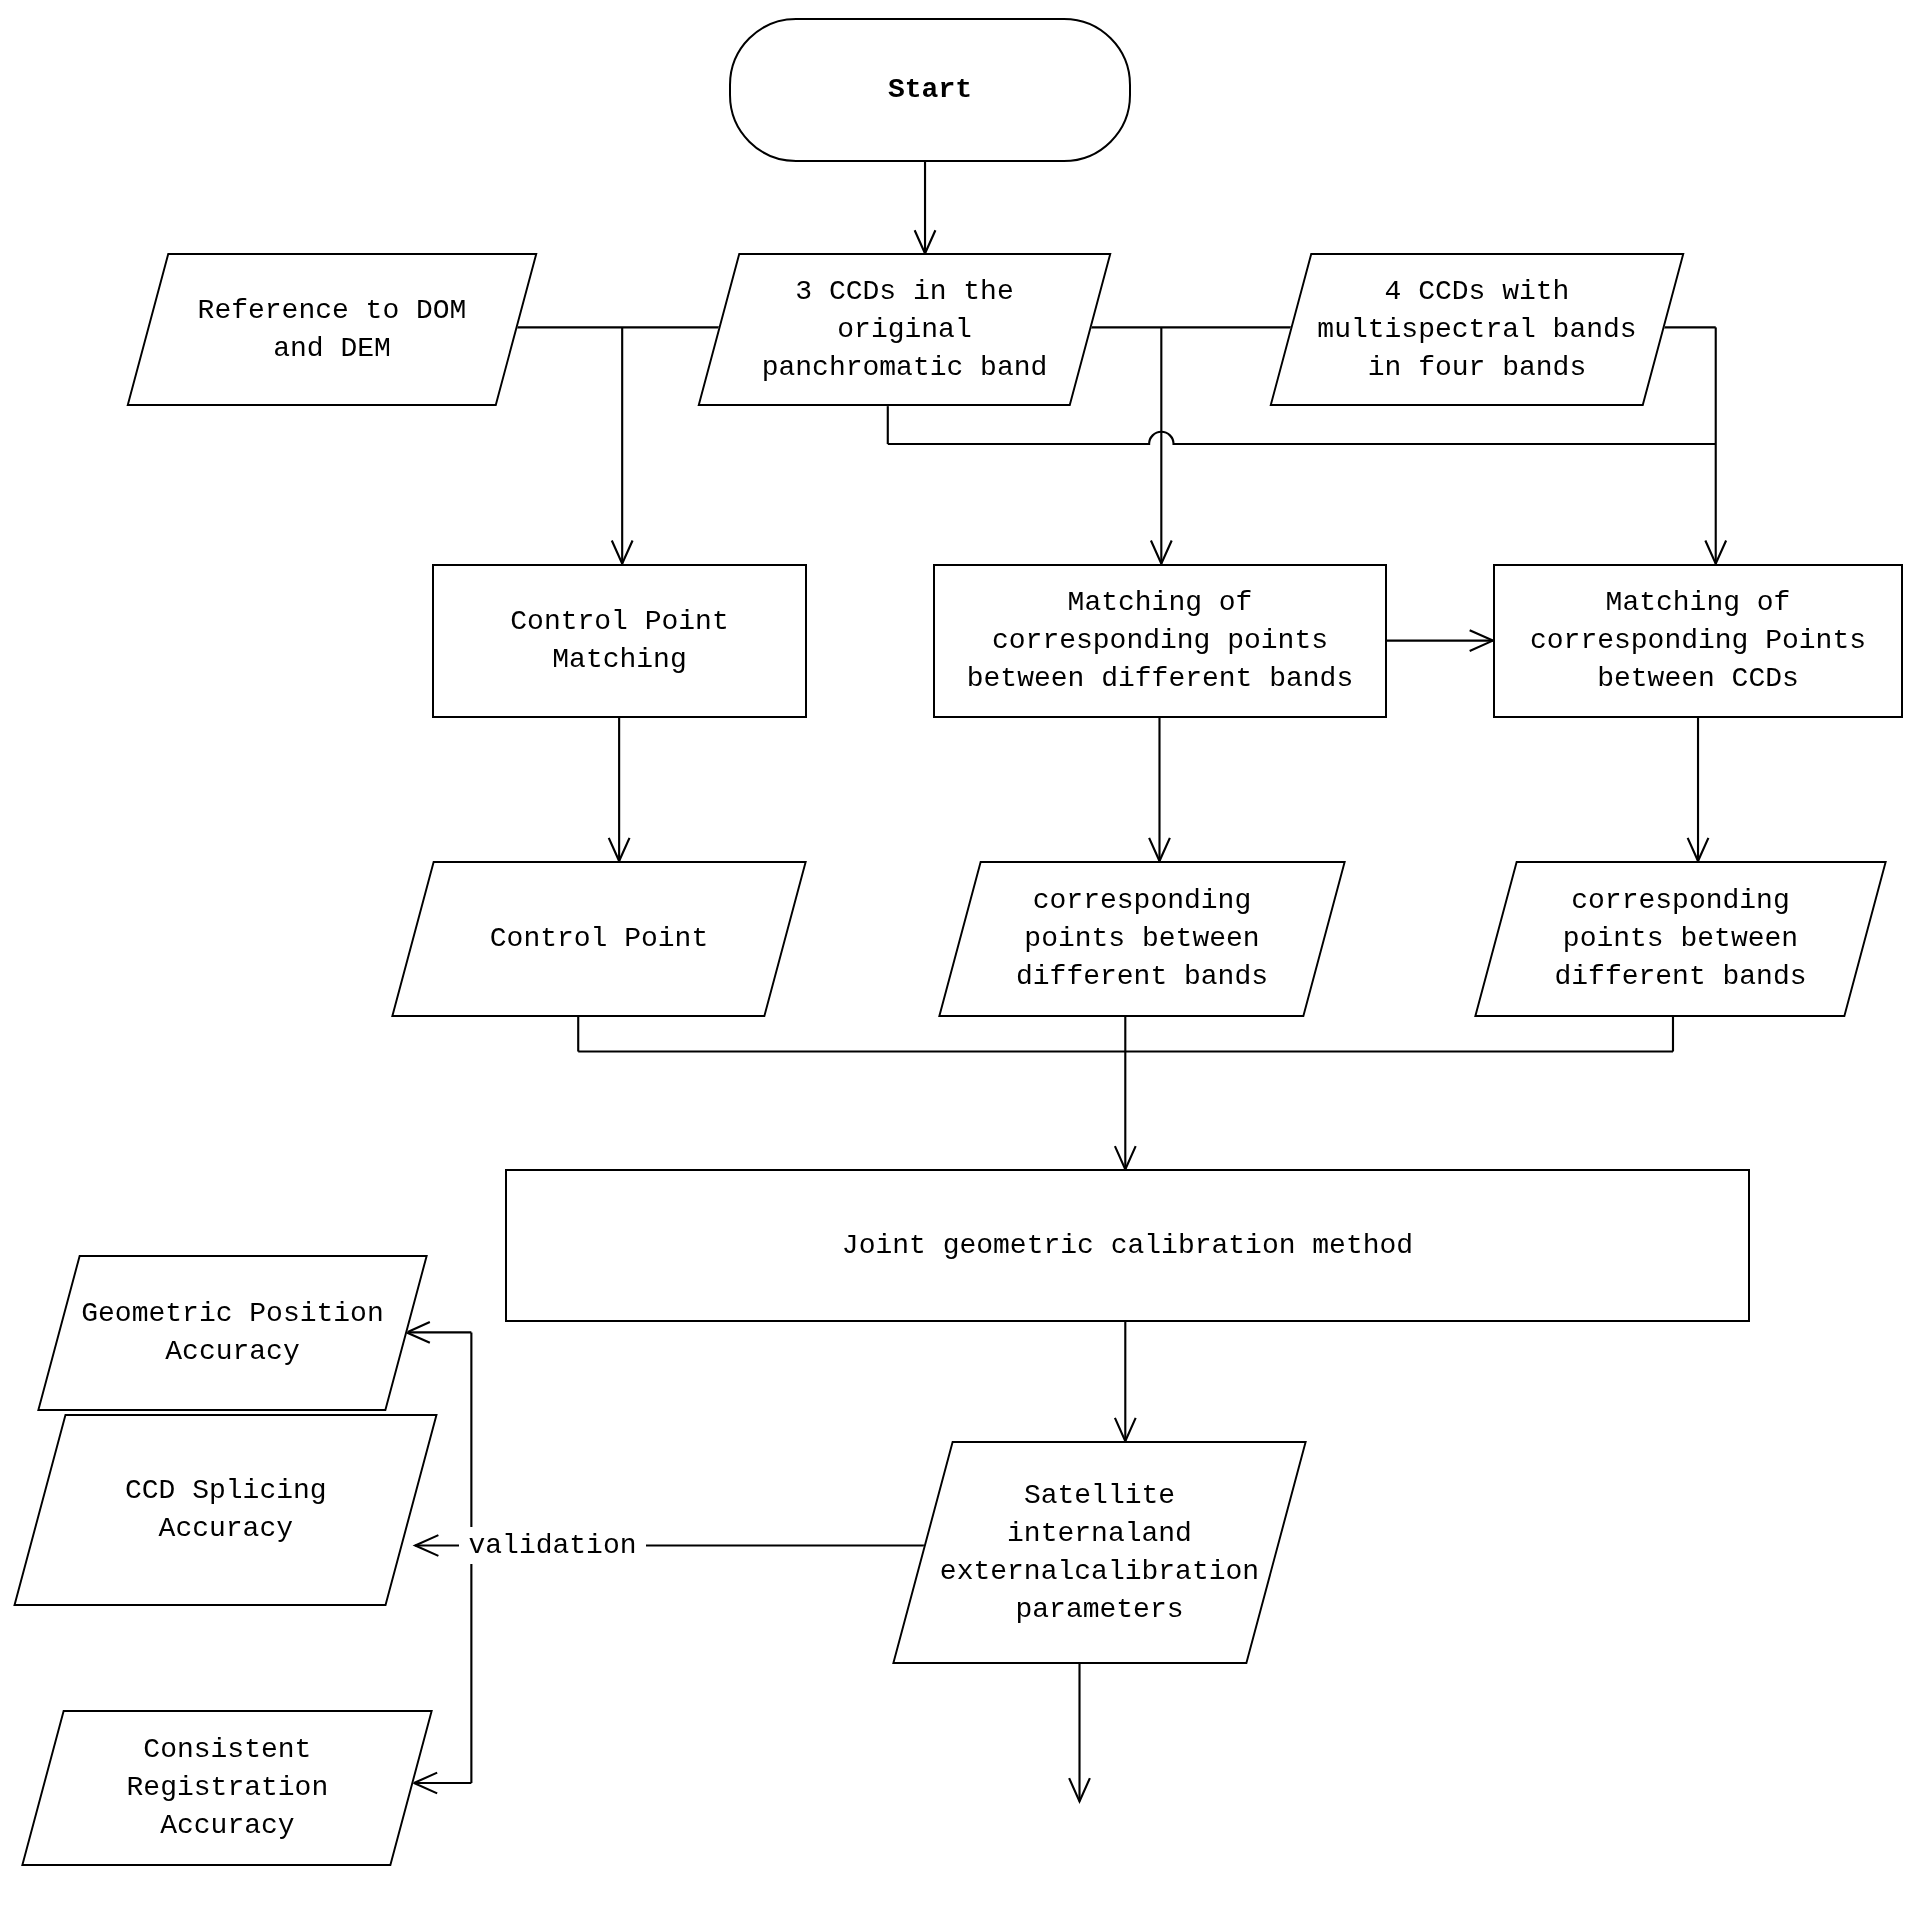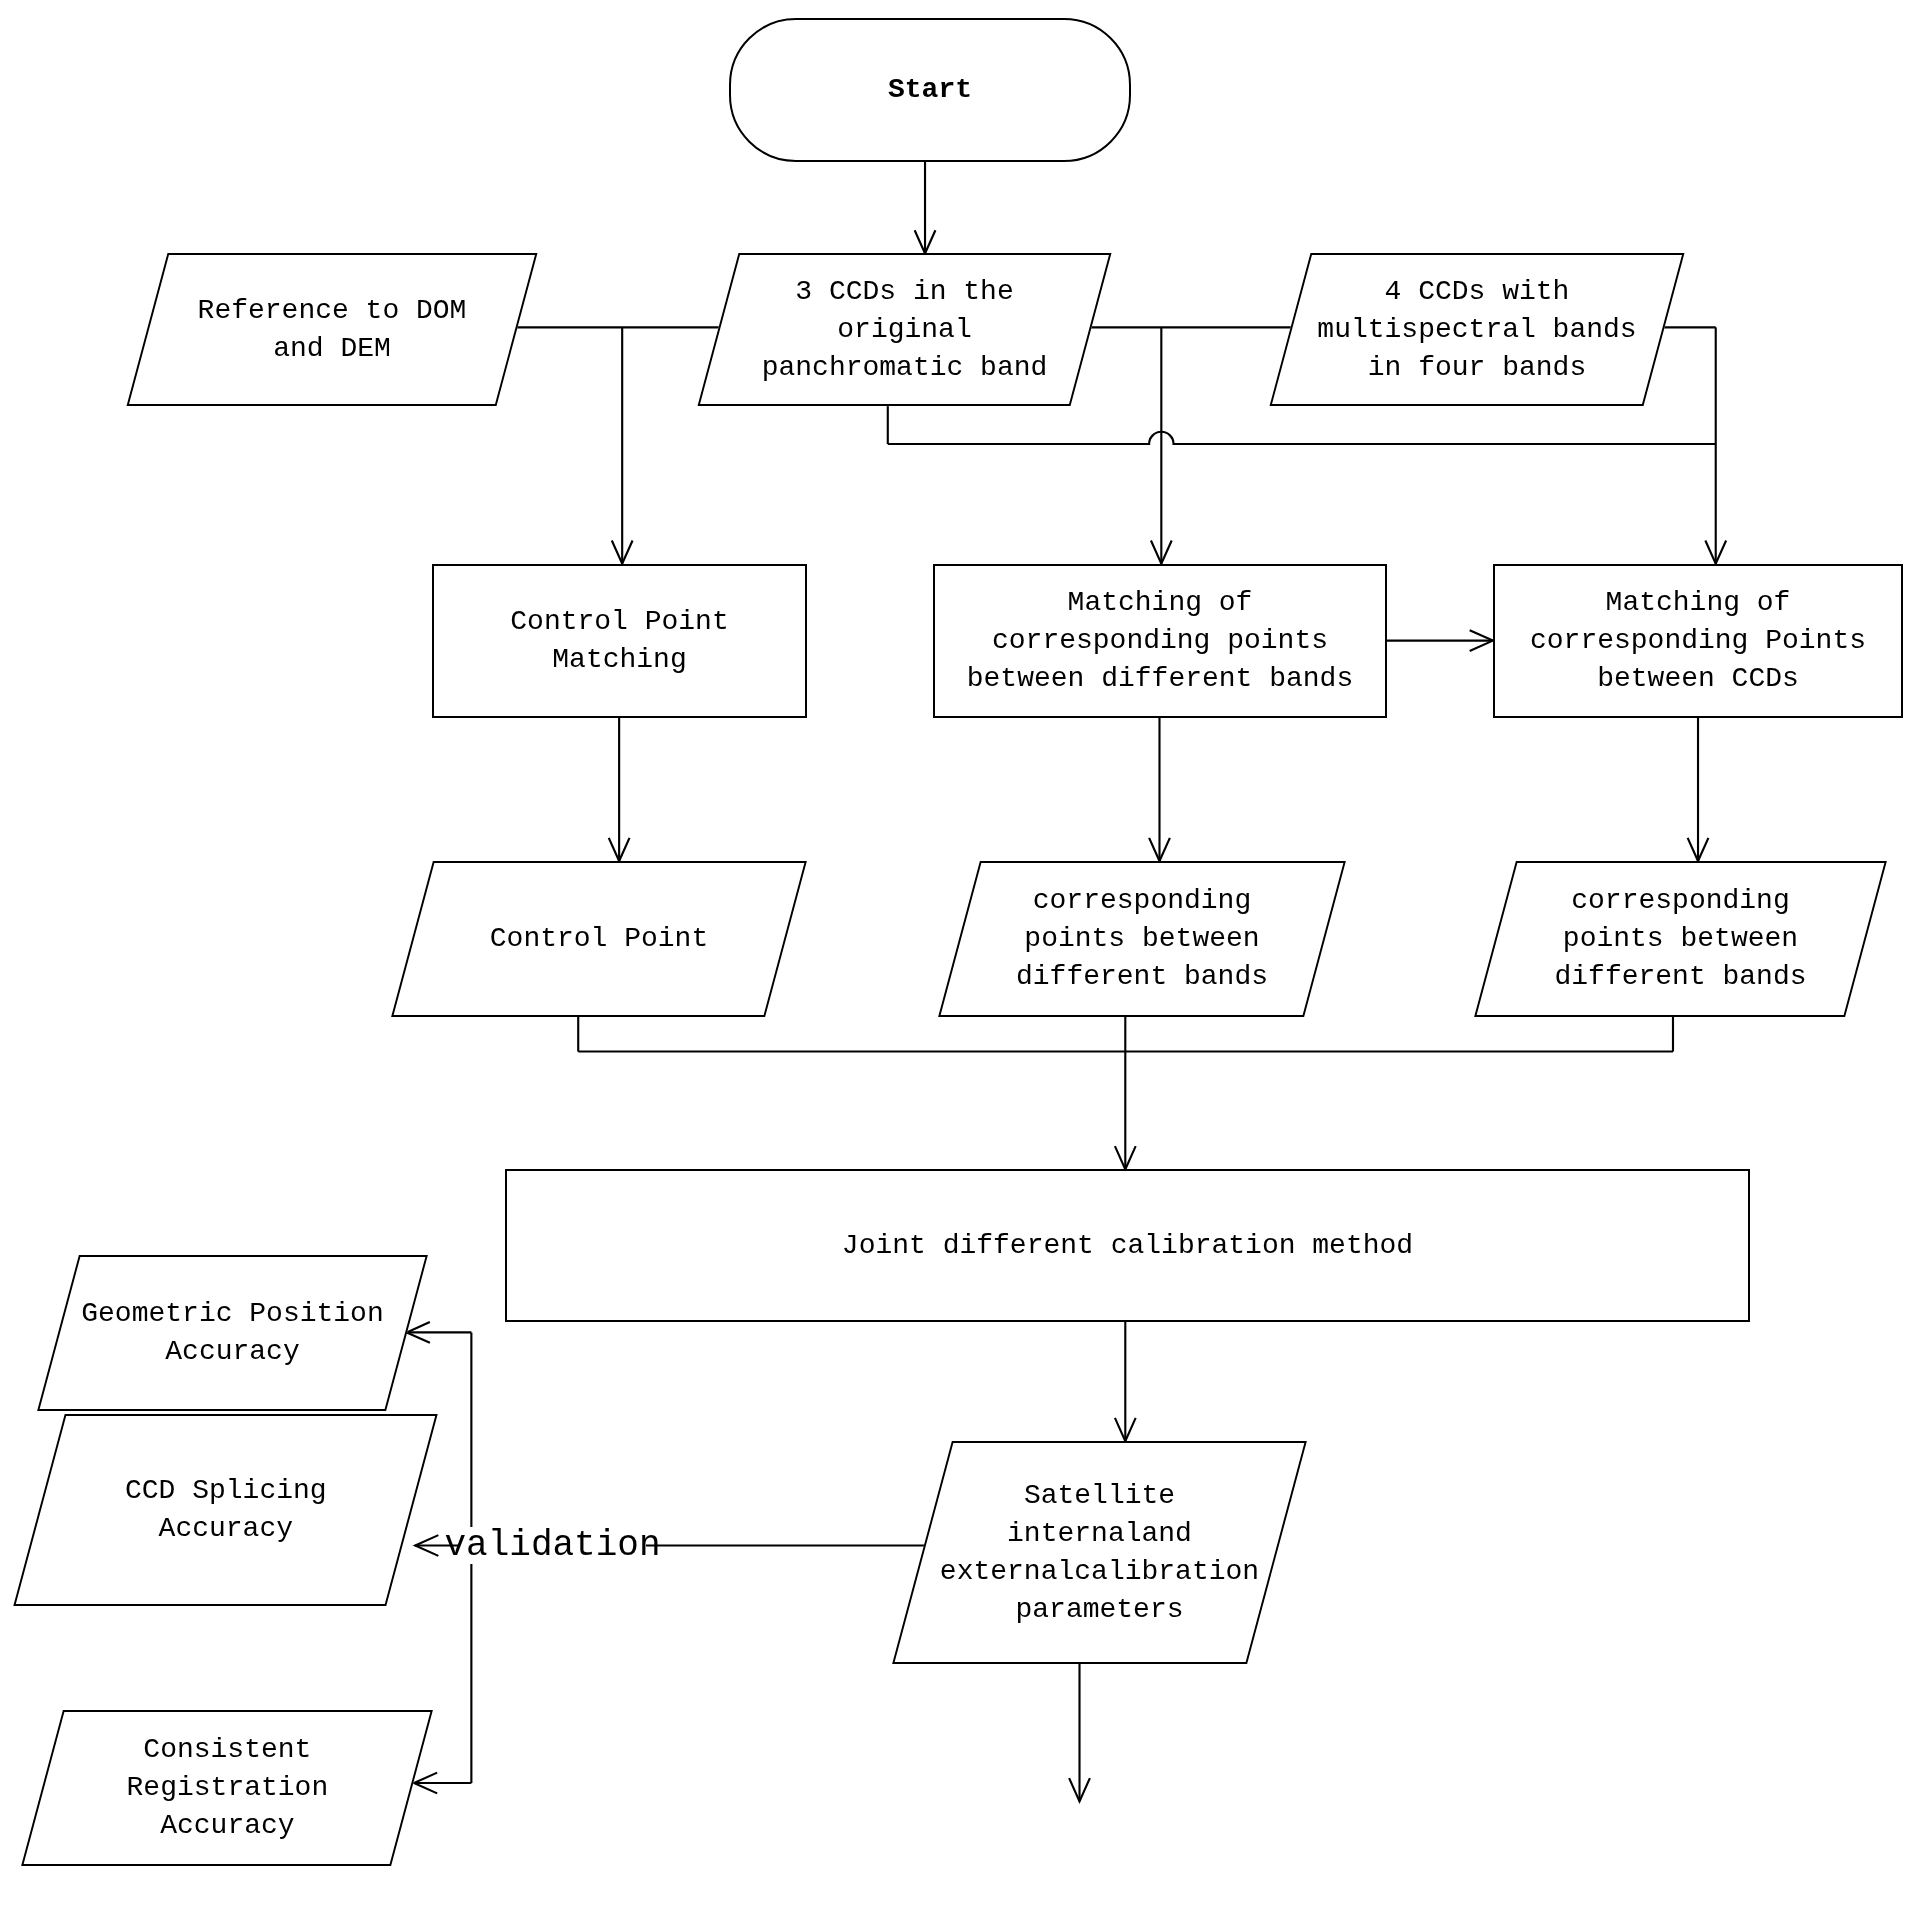--- a/index.html
+++ b/index.html
@@ -22,21 +22,21 @@
   .rect{background:#fff;border:2.4px solid #000;box-sizing:border-box;}
   .stadium{background:#fff;border:2.4px solid #000;box-sizing:border-box;border-radius:67px;}
   .pg-bg{
     position:absolute;top:0;bottom:0;left:21px;right:21px;
     background:#fff;border:2.4px solid #000;box-sizing:border-box;
     transform:skewX(-15deg);z-index:1;
   }
   .edge-label{
     position:absolute;z-index:4;background:#ffffff;
     display:flex;align-items:center;justify-content:center;
-    font-size:36px;
+    font-size:28px;
     text-align:center;
   }
 </style>
 </head>
 <body>
 
 <div id="canvas">
 
   <svg id="wires" width="1916" height="1926" viewBox="0 0 3138 3154">
     <defs>
@@ -134,21 +134,21 @@
   </div>
 
   <div class="node" style="left:1474px;top:861px;width:413px;height:156px;">
     <div class="pg-bg"></div>
     <div class="label">corresponding
 points between
 different bands</div>
   </div>
 
   <div class="node rect" style="left:505px;top:1169px;width:1245px;height:153px;">
-    <div class="label">Joint different calibration method</div>
+    <div class="label">Joint geometric calibration method</div>
   </div>
 
   <div class="node" style="left:37px;top:1255px;width:391px;height:156px;">
     <div class="pg-bg"></div>
     <div class="label">Geometric Position
 Accuracy</div>
   </div>
 
   <div class="node" style="left:18.3px;top:1414px;width:415px;height:192px;">
     <div class="pg-bg"></div>

